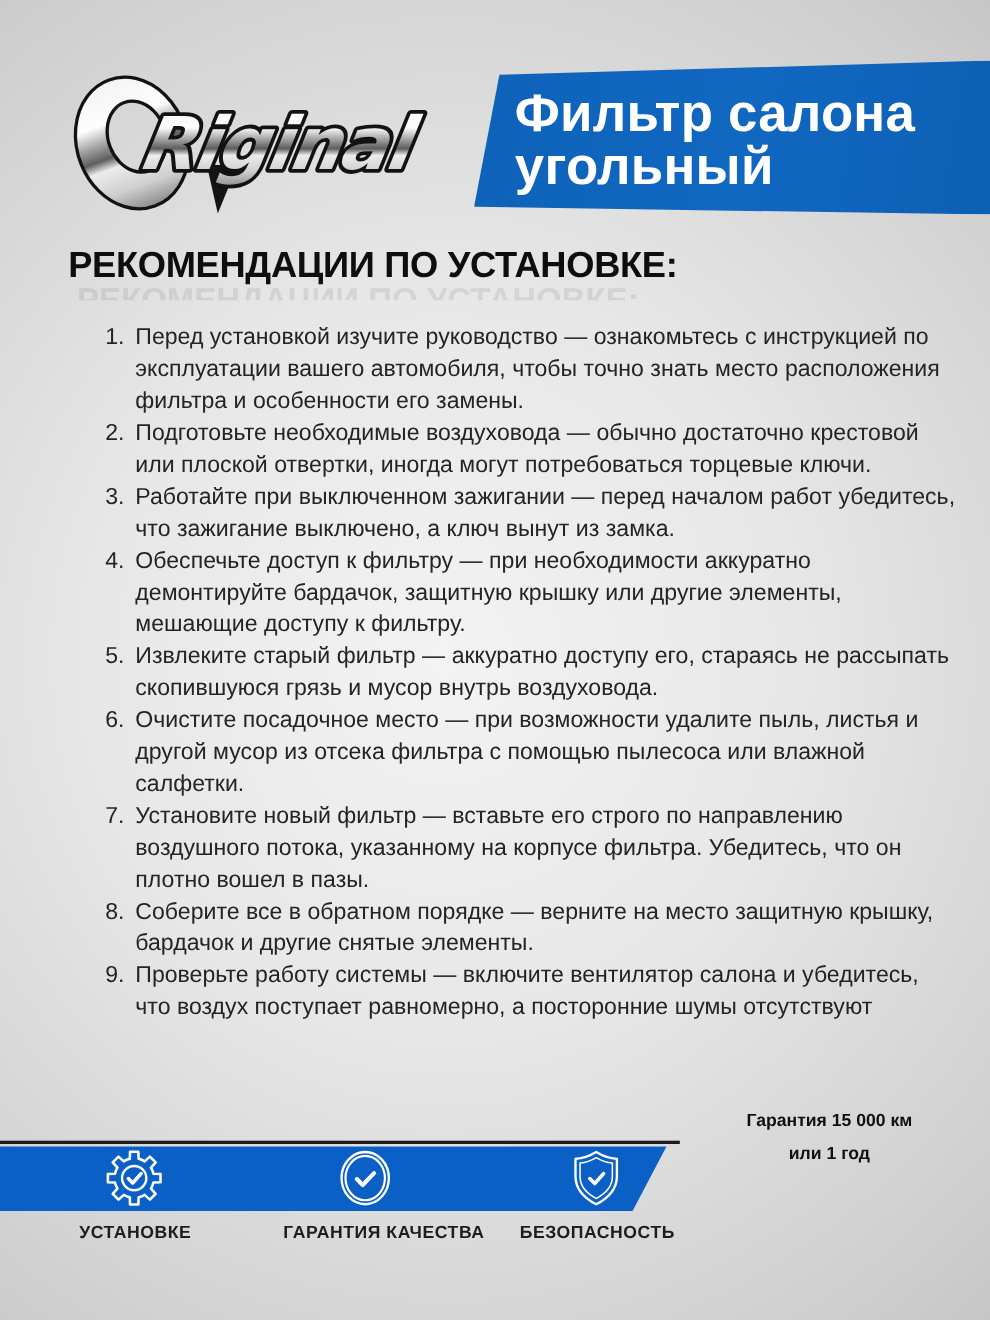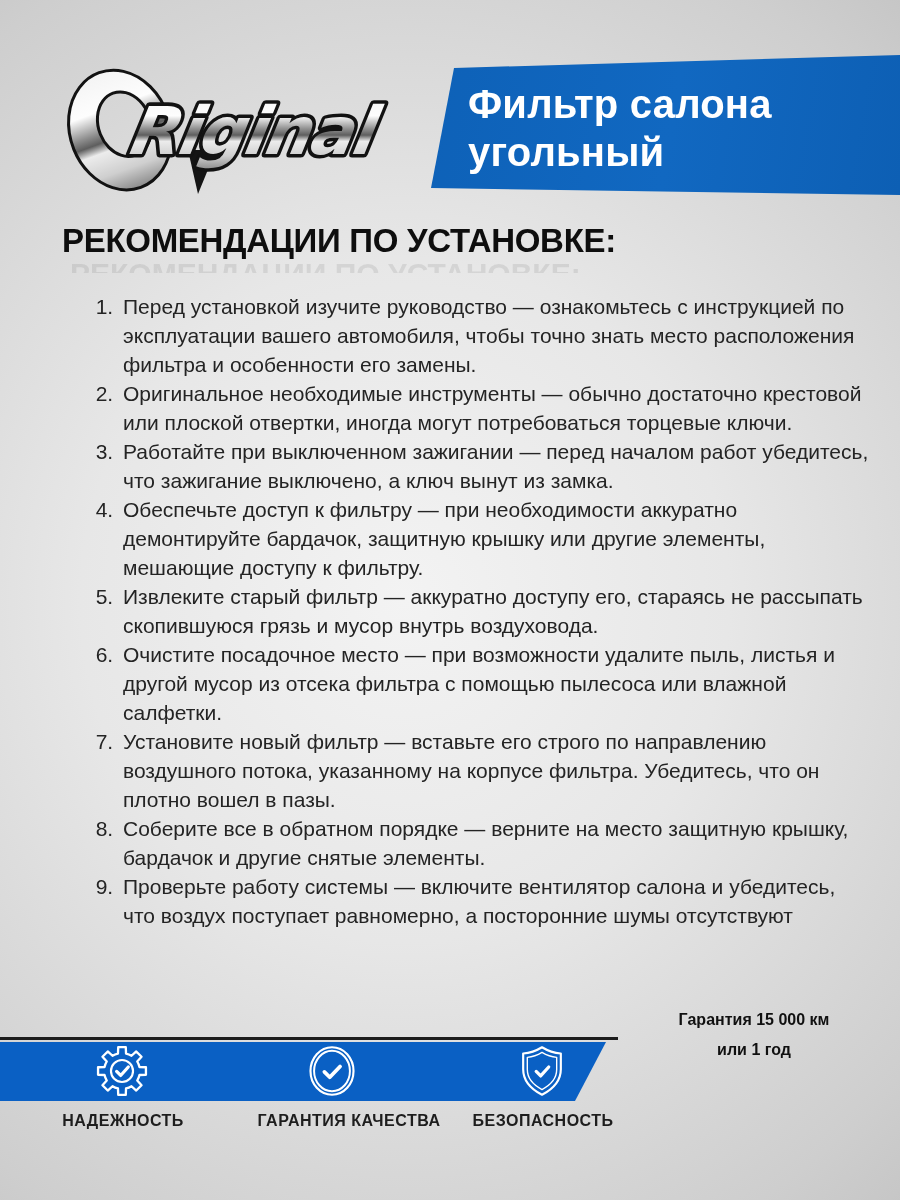--- a/index.html
+++ b/index.html
@@ -8,21 +8,21 @@
     position:relative;width:900px;height:1200px;overflow:hidden;
     background:radial-gradient(120% 95% at 45% 50%, #f3f3f3 0%, #e7e7e7 30%, #cecece 62%, #a8a8a8 100%);
   }
   
   .logo{position:absolute;left:58px;top:52px;}
   .banner{
     position:absolute;left:390px;top:55px;width:510px;height:140px;
     background:linear-gradient(100deg, var(--accent-header) 0%, #1168c1 55%, #0d5fb4 100%);
     clip-path:polygon(64px 13px, 510px 0px, 510px 140px, 41px 133px);
   }
-  .banner-text{padding:25px 17px 0 78px;color:#fff;font-weight:bold;font-size:40px;line-height:48px;letter-spacing:0.2px;}
+  .banner-text{padding:25px 17px 0 78px;color:#fff;font-weight:bold;font-size:48px;line-height:48px;letter-spacing:0.2px;}
   
   .heading{position:absolute;left:62px;top:222px;margin:0;font-size:33px;font-weight:bold;letter-spacing:-0.3px;color:#0e0e0e;}
   .heading-ghost{
     position:absolute;left:70px;top:257px;font-size:30px;font-weight:bold;
     color:rgba(50,50,50,0.10);filter:blur(0.6px);height:16px;overflow:hidden;white-space:nowrap;
   }
   .steps{
     position:absolute;left:36px;top:292px;width:782px;margin:0;padding:0 0 0 52px;
     list-style:decimal;font-size:21px;line-height:29px;color:#242424;
   }
@@ -82,21 +82,21 @@
       <div>Фильтр салона</div>
       <div>угольный</div>
     </div>
   </div>
 
   <h1 class="heading">РЕКОМЕНДАЦИИ ПО УСТАНОВКЕ:</h1>
   <div class="heading-ghost">РЕКОМЕНДАЦИИ ПО УСТАНОВКЕ:</div>
 
   <ol class="steps">
     <li>Перед установкой изучите руководство — ознакомьтесь с инструкцией по эксплуатации вашего автомобиля, чтобы точно знать место расположения фильтра и особенности его замены.</li>
-    <li>Оригинальное необходимые инструменты — обычно достаточно крестовой или плоской отвертки, иногда могут потребоваться торцевые ключи.</li>
+    <li>Подготовьте необходимые воздуховода — обычно достаточно крестовой или плоской отвертки, иногда могут потребоваться торцевые ключи.</li>
     <li>Работайте при выключенном зажигании — перед началом работ убедитесь, что зажигание выключено, а ключ вынут из замка.</li>
     <li>Обеспечьте доступ к фильтру — при необходимости аккуратно демонтируйте бардачок, защитную крышку или другие элементы, мешающие доступу к фильтру.</li>
     <li>Извлеките старый фильтр — аккуратно доступу его, стараясь не рассыпать скопившуюся грязь и мусор внутрь воздуховода.</li>
     <li>Очистите посадочное место — при возможности удалите пыль, листья и другой мусор из отсека фильтра с помощью пылесоса или влажной салфетки.</li>
     <li>Установите новый фильтр — вставьте его строго по направлению воздушного потока, указанному на корпусе фильтра. Убедитесь, что он плотно вошел в пазы.</li>
     <li>Соберите все в обратном порядке — верните на место защитную крышку, бардачок и другие снятые элементы.</li>
     <li>Проверьте работу системы — включите вентилятор салона и убедитесь, что воздух поступает равномерно, а посторонние шумы отсутствуют</li>
   </ol>
 
   <div class="rule"></div>
@@ -124,21 +124,21 @@
       <svg viewBox="-29 -29 58 58">
         <g class="icon-stroke">
           <path stroke-width="2.4" d="M0,-26.5 C6.5,-22.5 14,-20 21,-19.5 L21,-2 C21,11.5 11.5,20.5 0,26.5 C-11.5,20.5 -21,11.5 -21,-2 L-21,-19.5 C-14,-20 -6.5,-22.5 0,-26.5 Z"></path>
           <path stroke-width="2" transform="scale(0.78)" d="M0,-26.5 C6.5,-22.5 14,-20 21,-19.5 L21,-2 C21,11.5 11.5,20.5 0,26.5 C-11.5,20.5 -21,11.5 -21,-2 L-21,-19.5 C-14,-20 -6.5,-22.5 0,-26.5 Z"></path>
           <path stroke-width="3.6" d="M-6.5,0.5 L-1.5,5.5 L7.5,-4.5"></path>
         </g>
       </svg>
     </span>
   </div>
 
-  <span class="feat-label l0">НАДЕЖНОСТЬ</span>
+  <span class="feat-label l0">УСТАНОВКЕ</span>
   <span class="feat-label l1">ГАРАНТИЯ КАЧЕСТВА</span>
   <span class="feat-label l2">БЕЗОПАСНОСТЬ</span>
 
   <div class="warranty">
     <div>Гарантия 15 000 км</div>
     <div>или 1 год</div>
   </div>
 
 </div>
 

